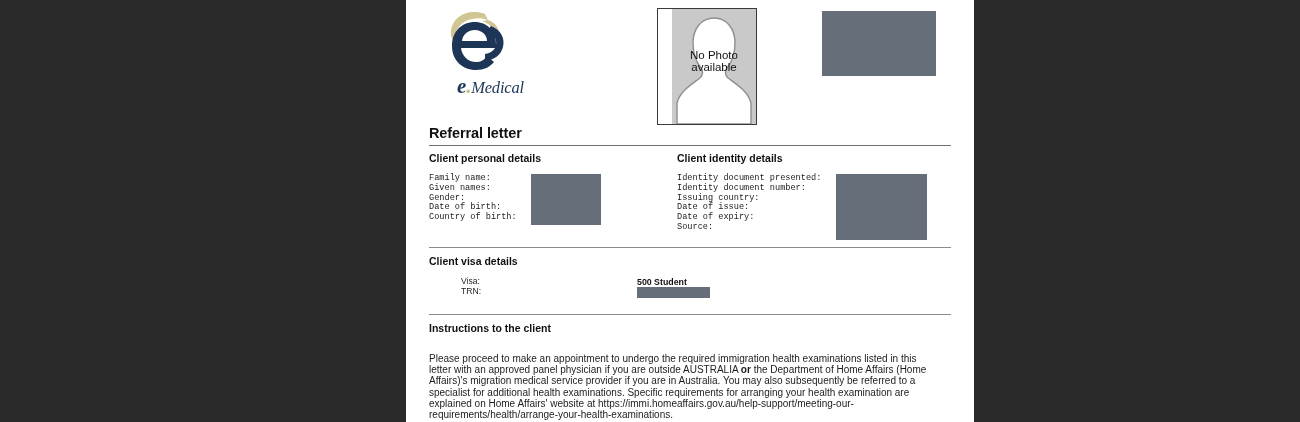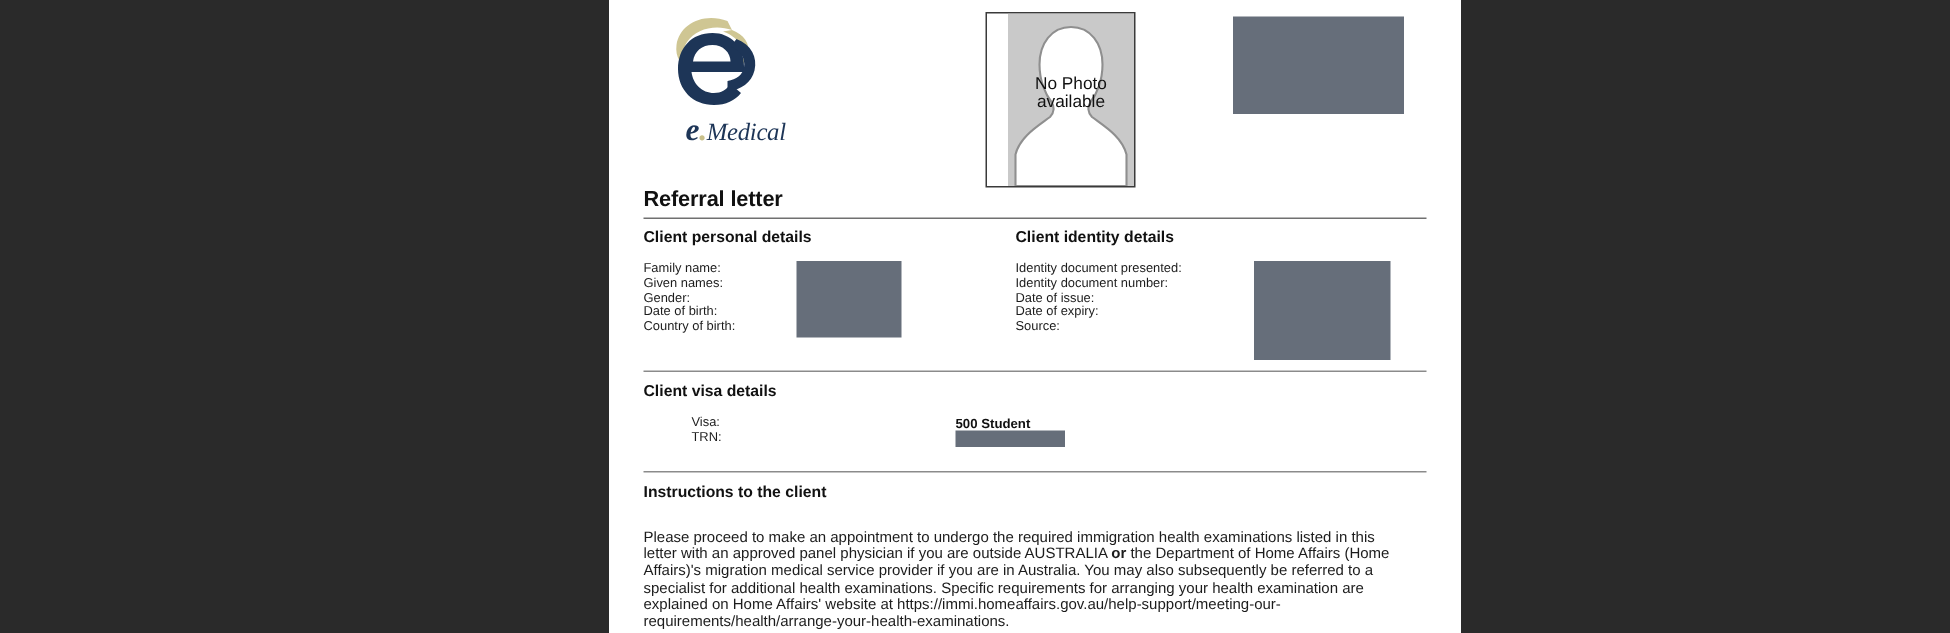--- a/index.html
+++ b/index.html
@@ -163,20 +163,21 @@
   .col-left { width: 248px; position: relative; }
   .col-right { width: 274px; position: relative; }
 
   .head-row { display: flex; width: 522px; }
   .head-row .col-left, .head-row .col-right { padding-top: 5px; }
 
   .fields {
     position: relative;
     padding-top: 9px;
     min-height: 62px;
+    font-family: Liberation Mono, monospace;
   }
   .field-label {
     font-size: 8.6px;
     color: #1c1c1c;
     line-height: 9.8px;
     white-space: nowrap;
   }
 
   .redact-left {
     position: absolute;
@@ -314,20 +315,21 @@
               <div class="field-label">Date of birth:</div>
               <div class="field-label">Country of birth:</div>
               <span class="redact redact-left"></span>
             </div>
           </div>
 
           <div class="col-right">
             <div class="fields">
               <div class="field-label">Identity document presented:</div>
               <div class="field-label">Identity document number:</div>
+              <div class="field-label">Issuing country:</div>
               <div class="field-label">Date of issue:</div>
               <div class="field-label">Date of expiry:</div>
               <div class="field-label">Source:</div>
               <span class="redact redact-right"></span>
             </div>
           </div>
 
         </div>
 
         <div class="spacer-11"></div>

